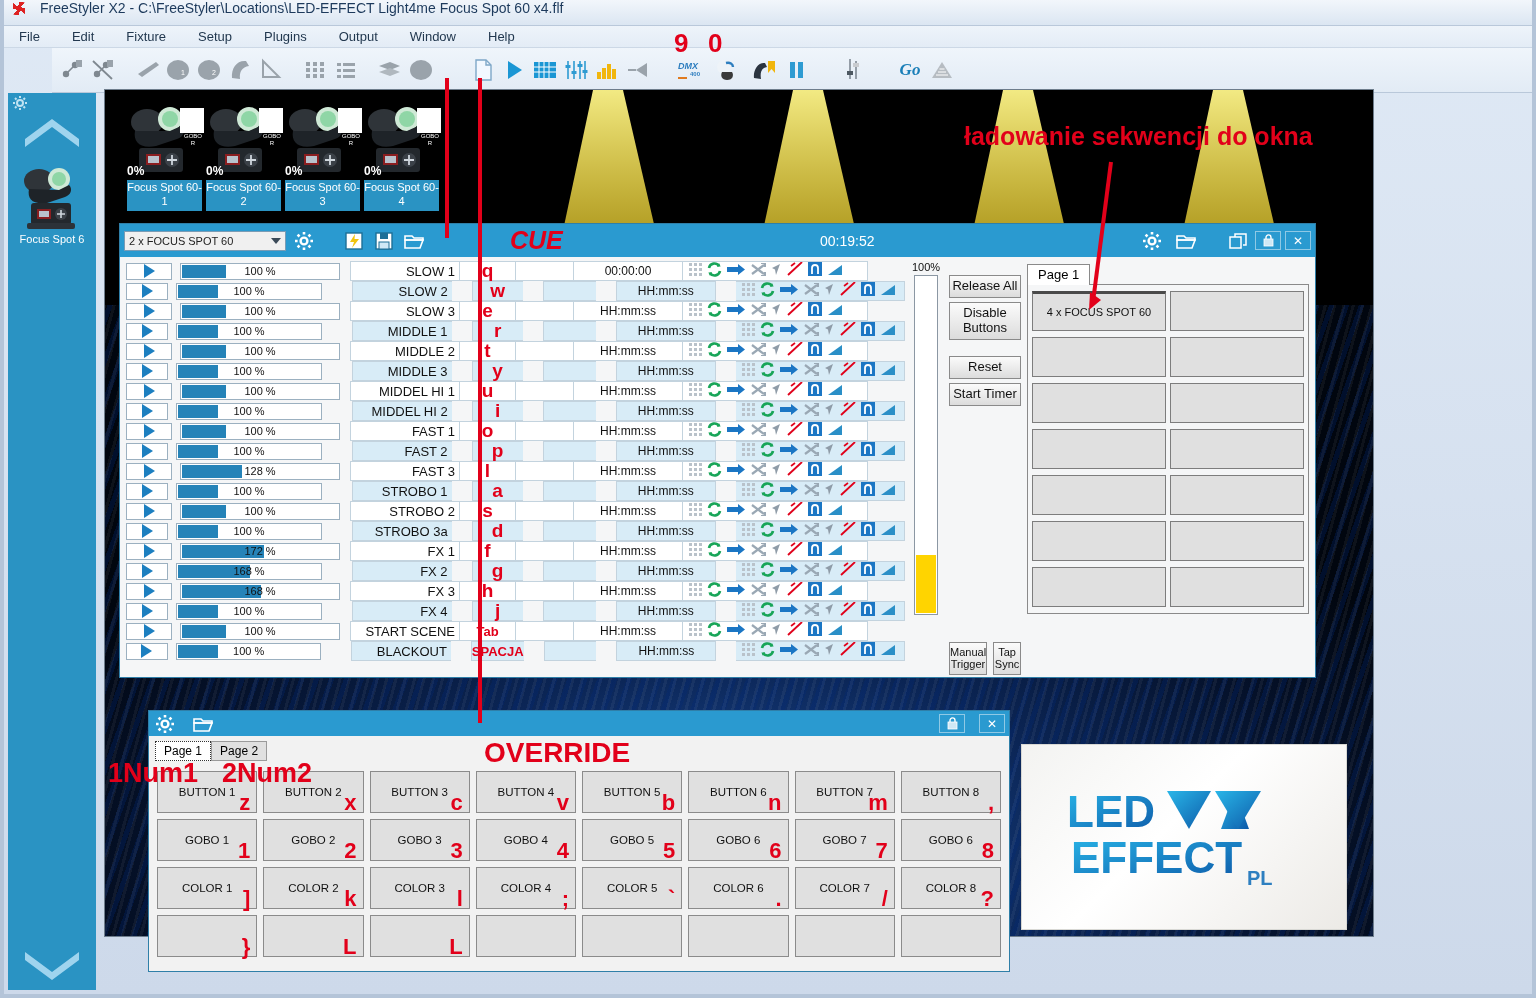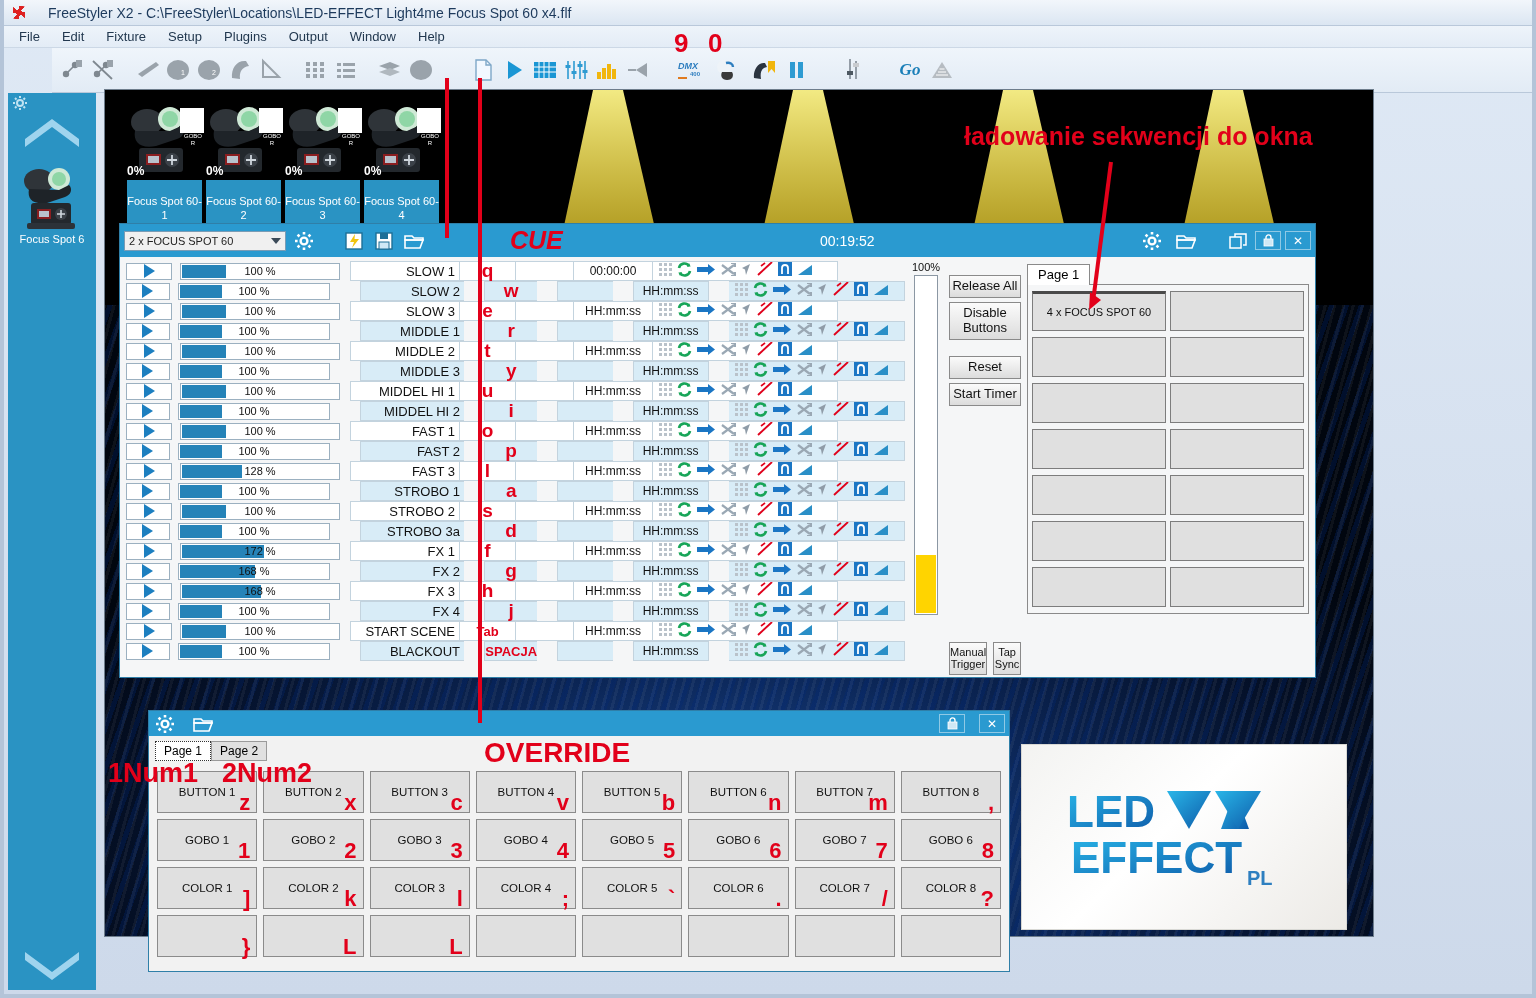--- a/index.html
+++ b/index.html
@@ -13,35 +13,35 @@
   #app {
     position:absolute; inset:0;
     background:linear-gradient(#dfe9f5,#cdd9ea);
     border:4px solid #b4c4d8;
     border-top:none;
   }
   #titlebar {
     height:26px;
     background:linear-gradient(#f2f6fb,#dbe6f2);
     border-bottom:1px solid #b9c8da;
-    display:flex; align-items:center; gap:20px; padding-left:6px;
+    display:flex; gap:12px; padding-left:6px;
     font-size:14px; color:#1d3a5c;
   }
   #titlebar .ficon { width:18px;height:18px;position:relative; }
   #titlebar .ficon::before {
     content:""; position:absolute; left:3px; top:2px; width:12px;height:13px;
     background:
       radial-gradient(circle at 50% 50%, #e02020 0 35%, transparent 36%),
       conic-gradient(#d22 0 12%, transparent 12% 25%, #d22 25% 37%, transparent 37% 50%, #d22 50% 62%, transparent 62% 75%, #d22 75% 87%, transparent 87%);
     border-radius:2px;
   }
   
   #menubar {
     height:22px; display:flex; align-items:center;
-    font-size:13px; color:#22384f; padding-left:6px; gap:4px;
+    font-size:13px; color:#22384f; padding-left:6px; gap:14px;
     background:linear-gradient(#eef4fa,#e3ecf6);
     border-bottom:1px solid #ccd8e6;
   }
   #menubar .mi { padding:2px 9px; cursor:default; }
   
   #toolbar {
     height:45px; display:flex; align-items:center; gap:3px; padding-left:6px;
     background:linear-gradient(#eff5fb,#e2ebf5);
     border-bottom:1px solid #b9c8da;
     position:relative;
@@ -83,21 +83,21 @@
   
   .fixbar { position:absolute; left:22px; top:12px; display:flex; gap:4px; z-index:4;}
   .fixcell { width:75px; position:relative; }
   .fixhead { height:78px; position:relative; }
   .gobobox { position:absolute; right:-4px; top:6px; width:26px; }
   .gobobox .sq { width:24px;height:25px; background:#fff; }
   .gobobox .lbl { color:#fff; font-size:6px; text-align:center; line-height:1.1;}
   .pct { position:absolute; left:0; bottom:2px; color:#fff; font-size:12px; font-weight:bold;
          text-shadow:0 0 2px #000;}
   .fixname { background:#2a93c3; color:#fff; font-size:11px; text-align:center;
-             line-height:1.25; padding:15px 0 2px; }
+             line-height:1.25; padding:1px 0 2px; }
   
   #cuewin {
     position:absolute; left:115px; top:223px; width:1197px; height:455px;
     background:#f5f6f7; border:1px solid #2f7fa8;
     z-index:10;
   }
   #cuehead {
     height:33px; background:#2a9ad0; display:flex; align-items:center;
     padding:0 4px; gap:6px; position:relative; color:#fff;
   }
@@ -128,21 +128,21 @@
   .cbar .fill { position:absolute;left:1px;top:1px;bottom:1px;background:#2583b8; }
   .cbar .txt { position:absolute; inset:0; display:flex;align-items:center;justify-content:center;
                font-size:11px; color:#111; }
   .cname { width:109px; height:20px; display:flex;align-items:center;justify-content:flex-end;
            padding-right:4px; font-size:13px; color:#111; border:1px solid #c3d3de; border-right:none;}
   .ckey { width:56px; height:20px; border:1px solid #c3d3de; border-right:none;
           display:flex;align-items:center;justify-content:center;
           color:#e2001a; font-weight:bold; font-size:19px; }
   .ckey.small { font-size:13px; }
   .cgap { width:58px; height:20px; border:1px solid #c3d3de; border-right:none;}
-  .ctime { width:80px;height:20px; border:1px solid #c3d3de;
+  .ctime { width:110px;height:20px; border:1px solid #c3d3de;
            display:flex;align-items:center;justify-content:center; font-size:12px; color:#111; }
   .cicons { display:flex; align-items:center; gap:5px; height:20px; padding-left:6px;
             border:1px solid #c3d3de; border-left:none; width:185px;}
   .odd { background:#ffffff; }
   .even { background:#d8ecf7;margin-left:20px; }
   
   #cueright { flex:1; display:flex; padding:4px 6px 0 4px; }
   #fadercol { width:34px; text-align:center; }
   #fadercol .pctlbl { font-size:11px; color:#111; }
   #fadertrack { width:24px; height:340px; border:1px solid #8b97a3; background:#fff;

